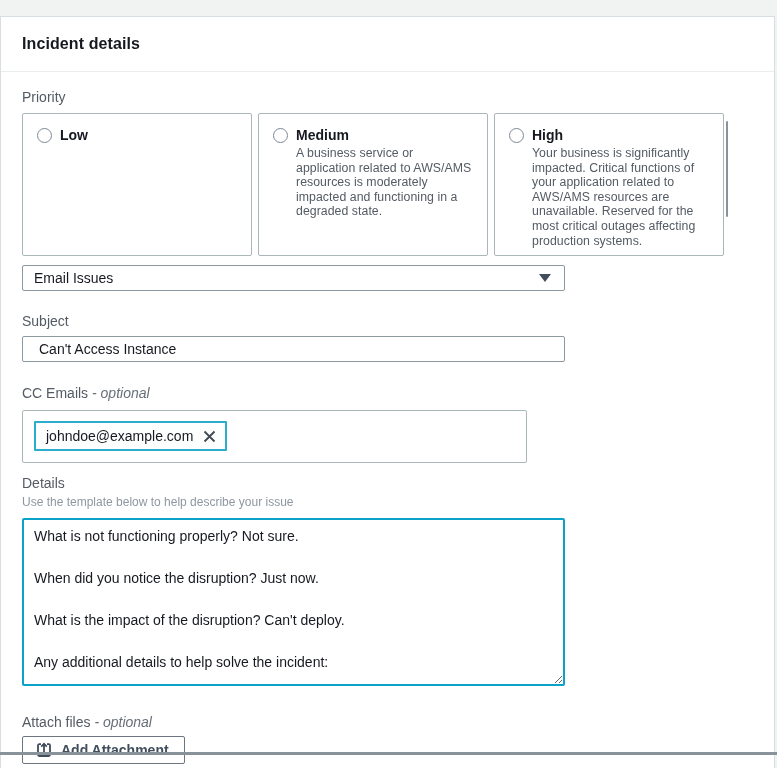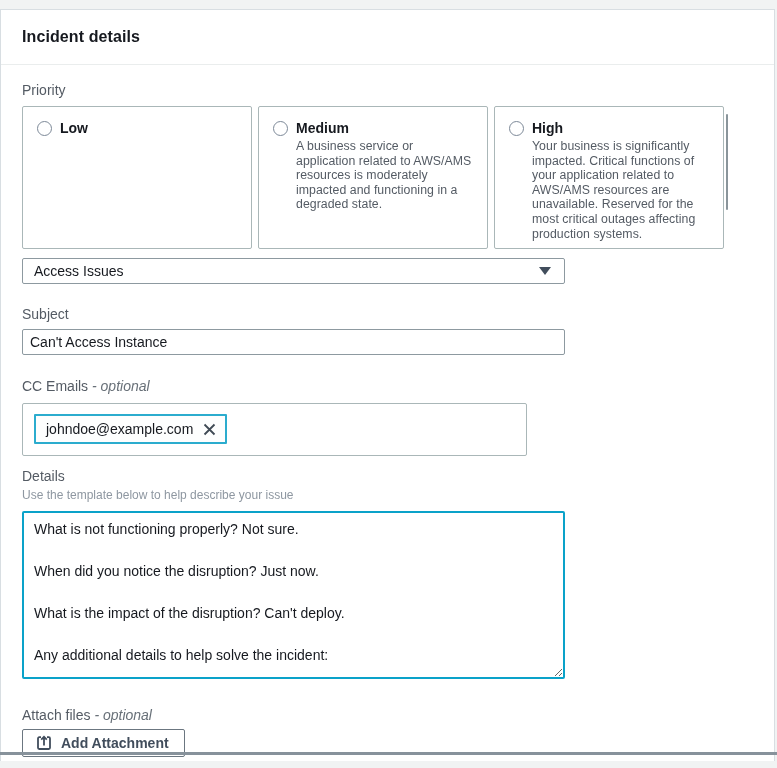--- a/index.html
+++ b/index.html
@@ -3,21 +3,21 @@
 <meta charset="utf-8">
 <style>
   html,body{margin:0;padding:0;}
   body{
     width:777px;height:768px;position:relative;overflow:hidden;
     background:#f1f3f3;
     font-family:"Liberation Sans","DejaVu Sans",sans-serif;
     -webkit-font-smoothing:antialiased;
   }
   .panel{
-    position:absolute;left:0;top:9px;width:775px;height:752px;
+    position:absolute;left:0;top:16px;width:775px;height:752px;
     background:#ffffff;border:1px solid #d8dee2;border-bottom:none;
     box-sizing:border-box;
   }
   .bottom-divider{
     position:absolute;left:0;top:752px;width:777px;height:3px;background:#87929b;
   }
   .panel-header{
     height:55px;display:flex;align-items:center;
     padding:0 21px;border-bottom:1px solid #eaeded;box-sizing:border-box;
   }
@@ -59,21 +59,21 @@
   .select-value{font-size:14px;color:#16191f;}
   .caret-down{
     width:0;height:0;border-left:6px solid transparent;
     border-right:6px solid transparent;border-top:8px solid #414d5c;
   }
 
   
   .text-input{
     width:543px;height:26px;box-sizing:border-box;display:block;
     border:1px solid #8d99a0;border-radius:2px;background:#fff;
-    padding:0 7px;font-size:14px;color:#16191f;
+    padding:0 16px;font-size:14px;color:#16191f;
     font-family:inherit;outline:none;margin-top:6px;
   }
   .section{margin-top:23px;}
 
   
   .token-field{
     width:505px;min-height:53px;box-sizing:border-box;margin-top:8px;
     border:1px solid #aab7b8;border-radius:2px;background:#fff;
     padding:10px 11px;cursor:text;
   }
@@ -136,21 +136,21 @@
           <span class="radio"></span>
           <span class="card-title">High</span>
         </div>
         <div class="card-desc">Your business is significantly impacted. Critical functions of your application related to AWS/AMS resources are unavailable. Reserved for the most critical outages affecting production systems.</div>
         <span class="card-scrollthumb"></span>
       </div>
 
     </div>
 
     <div class="select-control">
-      <span class="select-value">Access Issues</span>
+      <span class="select-value">Email Issues</span>
       <span class="caret-down"></span>
     </div>
 
     <div>
       <label class="field-label">Subject</label>
       <input class="text-input" type="text" value="Can't Access Instance" style="">
     </div>
 
     <div class="section">
       <div class="field-label"><span>CC Emails</span>&nbsp;<span class="optional">- optional</span></div>

